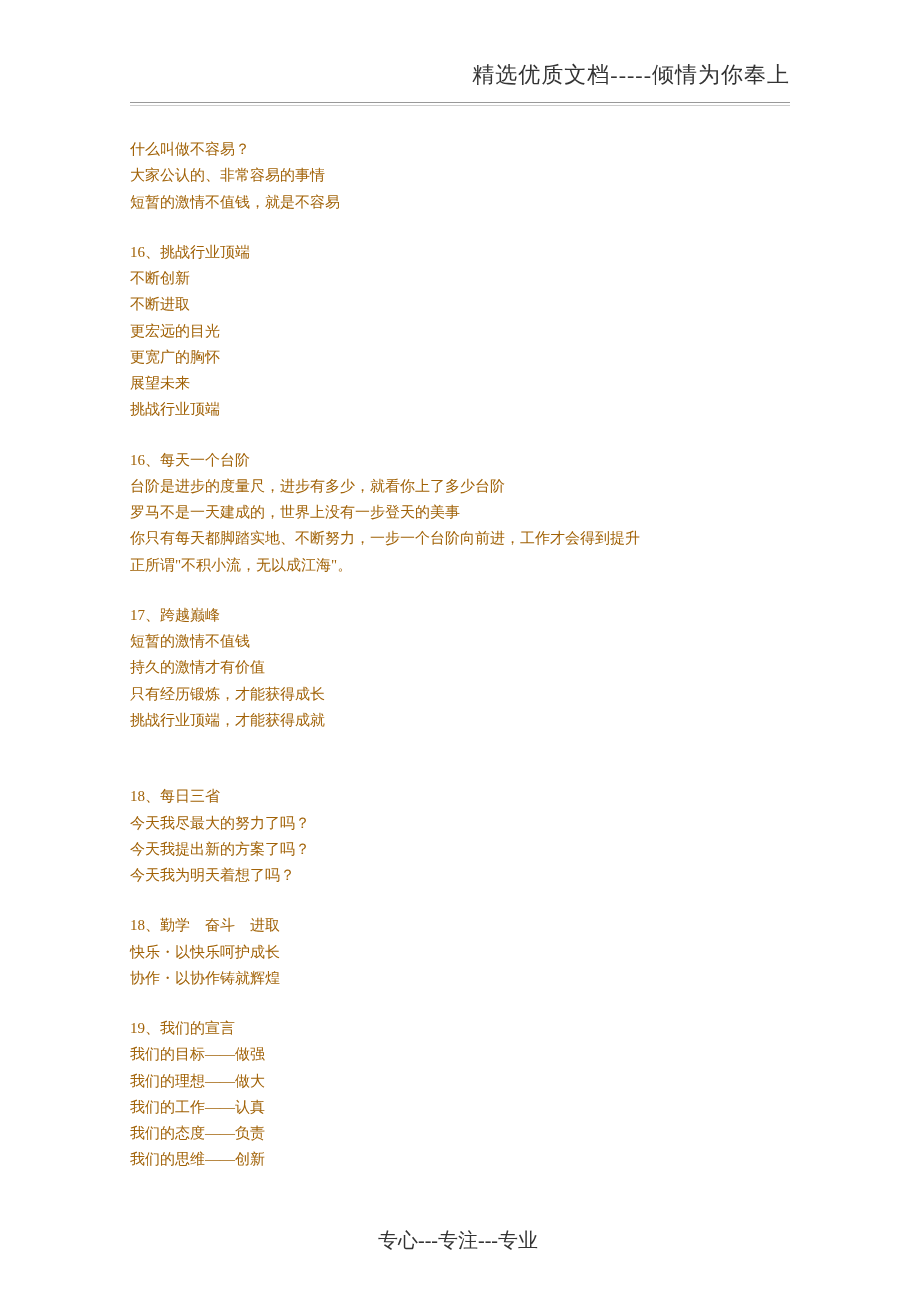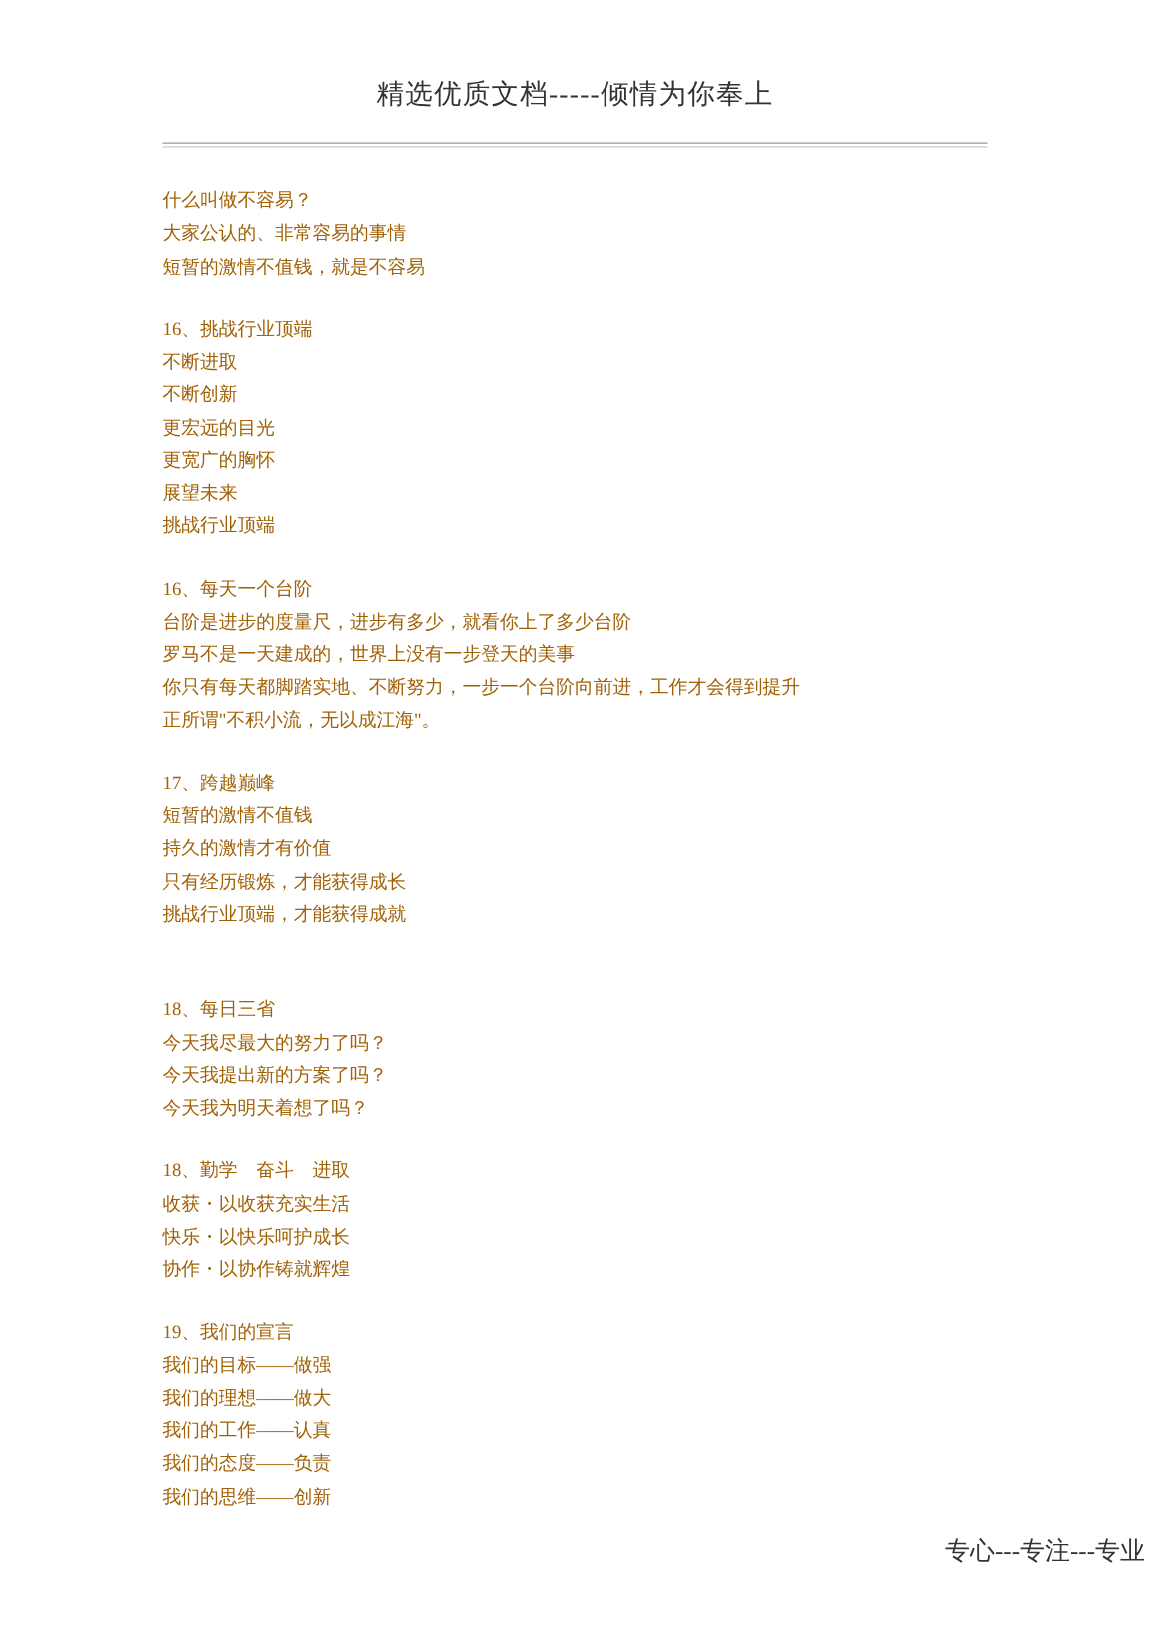--- a/index.html
+++ b/index.html
@@ -11,25 +11,25 @@
       width: 920px;
       height: 1302px;
       background: #ffffff;
       font-family: "SimSun", "宋体", serif;
       position: relative;
     }
     .page {
       padding: 60px 130px 40px 130px;
     }
     .header {
-      text-align: center;
+      text-align: right;
       font-size: 22px;
       color: #333;
       letter-spacing: 1px;
-      margin-bottom: 24px;
+      margin-bottom: 12px;
       font-family: "SimSun", "宋体", serif;
     }
     .header-line {
       border-bottom: 1px solid #999;
       margin-bottom: 2px;
     }
     .header-line2 {
       border-bottom: 1px solid #ccc;
       margin-bottom: 30px;
     }
@@ -42,21 +42,21 @@
       margin-bottom: 24px;
     }
     .line {
       display: block;
     }
     .footer {
       position: absolute;
       bottom: 48px;
       left: 0;
       right: 4px;
-      text-align: right;
+      text-align: center;
       font-size: 20px;
       color: #333;
       font-family: "SimSun", "宋体", serif;
     }
   </style>
 </head>
 <body>
 
 <div class="page">
   <div class="header">精选优质文档-----倾情为你奉上</div>
@@ -65,22 +65,22 @@
 
   <div class="content">
     <div class="block">
       <span class="line">什么叫做不容易？</span>
       <span class="line">大家公认的、非常容易的事情</span>
       <span class="line">短暂的激情不值钱，就是不容易</span>
     </div>
 
     <div class="block">
       <span class="line">16、挑战行业顶端</span>
+      <span class="line">不断创新</span>
       <span class="line">不断进取</span>
-      <span class="line">不断创新</span>
       <span class="line">更宏远的目光</span>
       <span class="line">更宽广的胸怀</span>
       <span class="line">展望未来</span>
       <span class="line">挑战行业顶端</span>
     </div>
 
     <div class="block">
       <span class="line">16、每天一个台阶</span>
       <span class="line">台阶是进步的度量尺，进步有多少，就看你上了多少台阶</span>
       <span class="line">罗马不是一天建成的，世界上没有一步登天的美事</span>
@@ -99,21 +99,20 @@
     <div class="block">
       <span class="line">&nbsp;</span>
       <span class="line">18、每日三省</span>
       <span class="line">今天我尽最大的努力了吗？</span>
       <span class="line">今天我提出新的方案了吗？</span>
       <span class="line">今天我为明天着想了吗？</span>
     </div>
 
     <div class="block">
       <span class="line">18、勤学　奋斗　进取</span>
-      <span class="line">收获・以收获充实生活</span>
       <span class="line">快乐・以快乐呵护成长</span>
       <span class="line">协作・以协作铸就辉煌</span>
     </div>
 
     <div class="block">
       <span class="line">19、我们的宣言</span>
       <span class="line">我们的目标——做强</span>
       <span class="line">我们的理想——做大</span>
       <span class="line">我们的工作——认真</span>
       <span class="line">我们的态度——负责</span>

